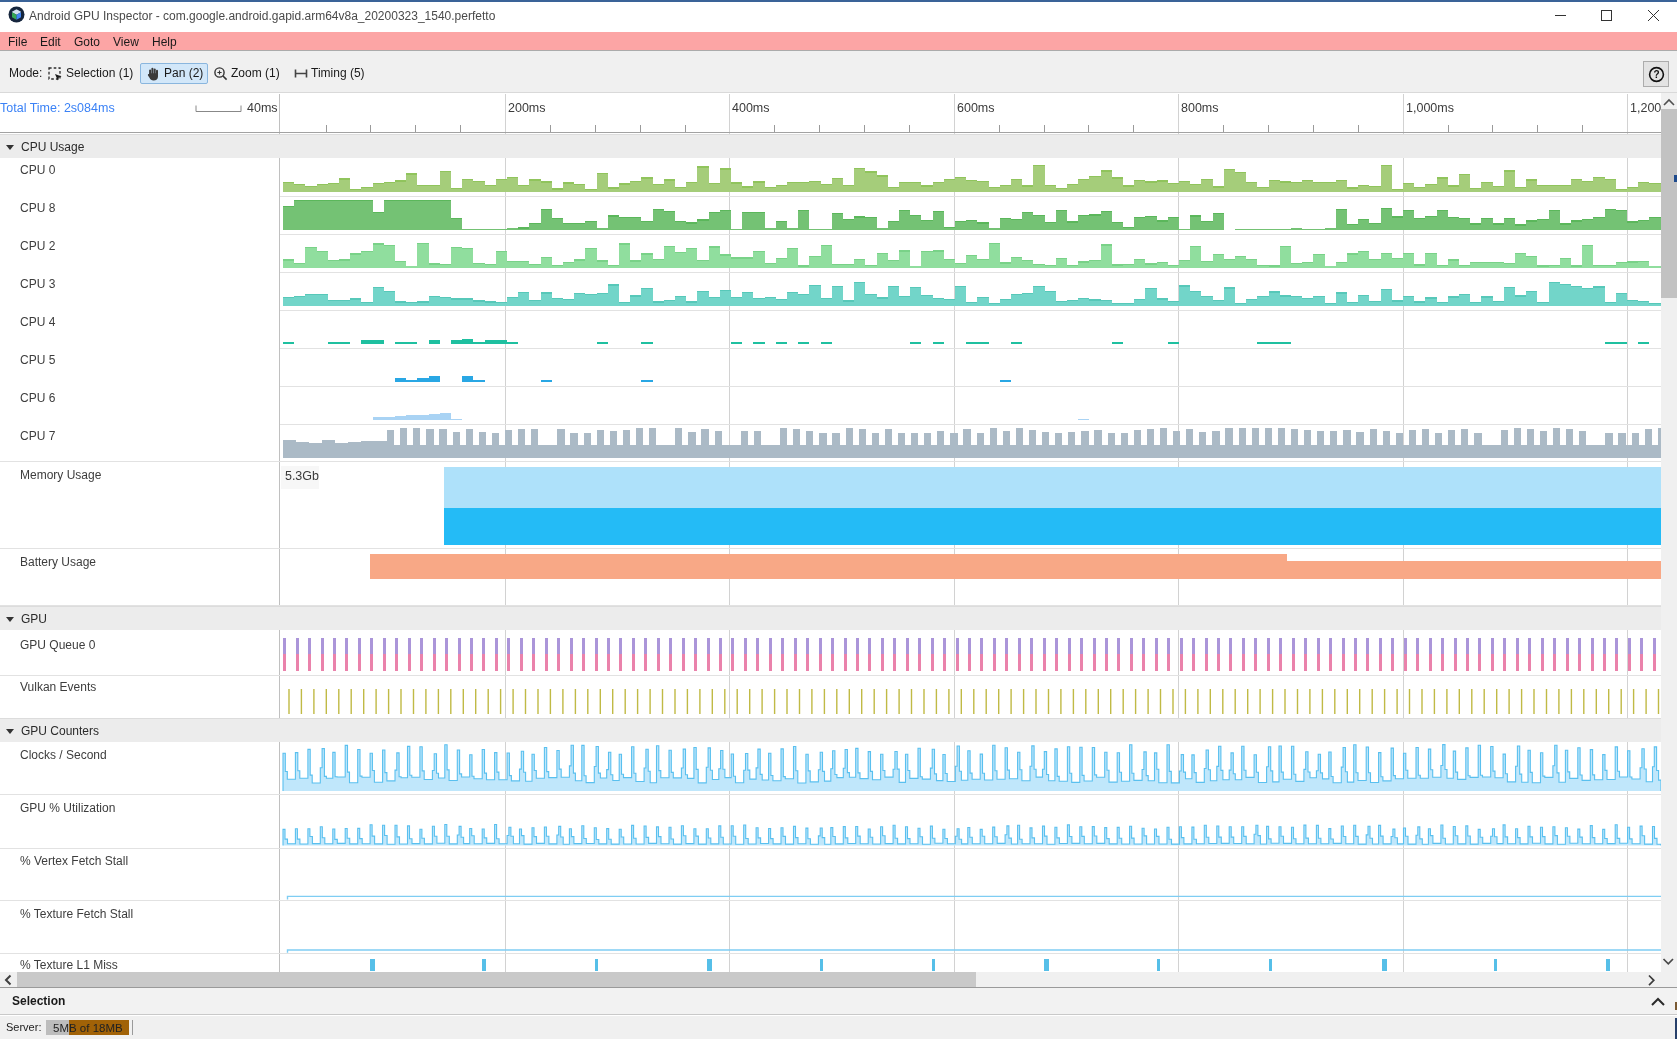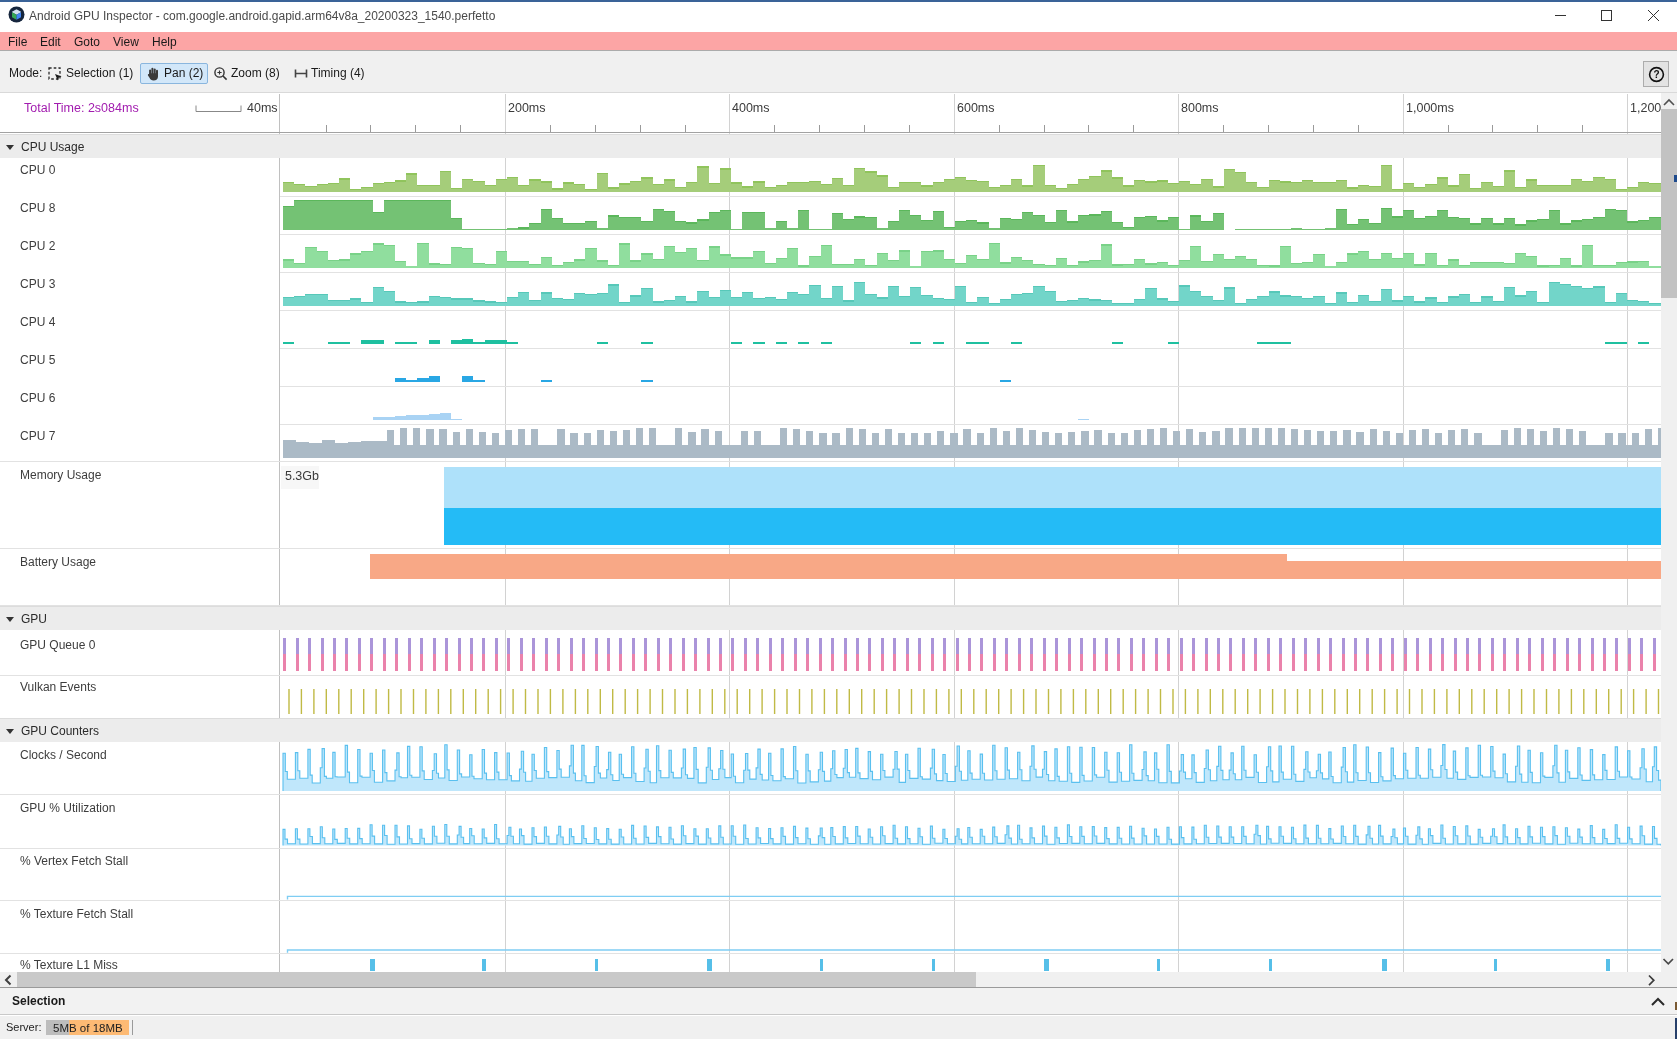--- a/index.html
+++ b/index.html
@@ -29,21 +29,21 @@
 .memlabel { position:absolute; left:281px; top:466px; width:38px; height:23px; background:#f7f7f7; font-size:12.5px; color:#3a3a3a; padding:3px 0 0 3px; }
 .vsb { position:absolute; left:1661px; top:93px; width:16px; height:879px; background:#f0f0f0; }
 .vsb-thumb { position:absolute; left:1661px; top:109px; width:16px; height:189px; background:#c2c2c2; }
 .hsb { position:absolute; left:0; top:972px; width:1677px; height:15px; background:#f0f0f0; }
 .hsb-thumb { position:absolute; left:17px; top:972px; width:959px; height:15px; background:#c9c9c9; }
 .selline { position:absolute; left:0; top:987px; width:100%; height:1px; background:#9a9a9a; }
 .selbar { position:absolute; left:0; top:988px; width:100%; height:27px; background:#f2f2f2; border-bottom:1px solid #c9c9c9; }
 .selbar .st { position:absolute; left:12px; top:6px; font-weight:bold; font-size:12px; color:#1a1a1a; }
 .statusbar { position:absolute; left:0; top:1016px; width:100%; height:23px; background:#f0f0f0; }
 .statusbar .sv { position:absolute; left:6px; top:5px; font-size:11px; color:#222; }
-.badge { position:absolute; left:46px; top:1020px; width:83px; height:15px; background:#fdba74; }
+.badge { position:absolute; left:46px; top:1020px; width:83px; height:15px; background:#a16207; }
 .badgefill { position:absolute; left:0; top:0; width:23px; height:15px; background:#bdbdbd; }
 .badgetxt { position:absolute; left:7px; top:1.5px; font-size:11.5px; color:#222; white-space:nowrap; }
 .statussep { position:absolute; left:132px; top:1020px; width:1px; height:15px; background:#9a9a9a; }
 svg { display:block; }
 </style></head>
 <body>
 <div id="app">
   <div class="titlebar"></div>
   <div class="topline"></div>
   <svg class="appicon" width="17" height="17" viewBox="0 0 17 17">
@@ -86,33 +86,33 @@
       <line x1="11" y1="8" x2="11" y2="4.8"></line>
     </g>
     <path fill="#3a3a3a" d="M3.1 7.3h8.9v3.2c0 2.6-1.7 3.9-4.4 3.9-2.2 0-3.2-0.9-4.1-2.7L2 9.4c-0.5-1.1 0.6-2 1.4-1.2z"></path>
   </svg>
   <div class="tb" style="left:164px">Pan (2)</div>
   <svg class="tb" style="left:213px;top:66px" width="16" height="16" viewBox="0 0 16 16">
     <circle cx="6.5" cy="6.5" r="4.6" fill="none" stroke="#333" stroke-width="1.4"></circle>
     <path d="M6.5 4.4v4.2M4.4 6.5h4.2" stroke="#333" stroke-width="1.1"></path>
     <path d="M10 10l3.6 3.6" stroke="#333" stroke-width="1.6"></path>
   </svg>
-  <div class="tb" style="left:231px">Zoom (8)</div>
+  <div class="tb" style="left:231px">Zoom (1)</div>
   <svg class="tb" style="left:294px;top:66px" width="14" height="15" viewBox="0 0 14 15">
     <path d="M1.5 3.5v8M12.5 3.5v8M1.5 7.5h11" stroke="#444" stroke-width="1.6" fill="none"></path>
   </svg>
-  <div class="tb" style="left:311px">Timing (4)</div>
+  <div class="tb" style="left:311px">Timing (5)</div>
   <div class="helpbtn"></div>
   <svg style="position:absolute;left:1648px;top:66px" width="17" height="17" viewBox="0 0 17 17">
     <circle cx="8.5" cy="8.5" r="6.9" fill="none" stroke="#111" stroke-width="1.6"></circle>
     <text x="8.5" y="12" font-size="10" font-weight="bold" text-anchor="middle" fill="#111" font-family="Liberation Sans">?</text>
   </svg>
 
   <div class="ruler">
-    <div style="position:absolute;left:24px;top:7px;font-size:12.5px;color:#a21caf">Total Time: 2s084ms</div>
+    <div style="position:absolute;left:0;top:7px;font-size:12.5px;color:#3b82f6">Total Time: 2s084ms</div>
     <svg style="position:absolute;left:195px;top:11px" width="50" height="9">
         <path d="M1 0.5v6h45v-6" fill="none" stroke="#888" stroke-width="1"></path>
       </svg>
     <div style="position:absolute;left:247px;top:7px;font-size:12.5px;color:#3b3b3b">40ms</div>
   </div>
   <div class="rlabel" style="left:508px">200ms</div>
 <div class="rlabel" style="left:732px">400ms</div>
 <div class="rlabel" style="left:957px">600ms</div>
 <div class="rlabel" style="left:1181px">800ms</div>
 <div class="rlabel" style="left:1406px">1,000ms</div>

